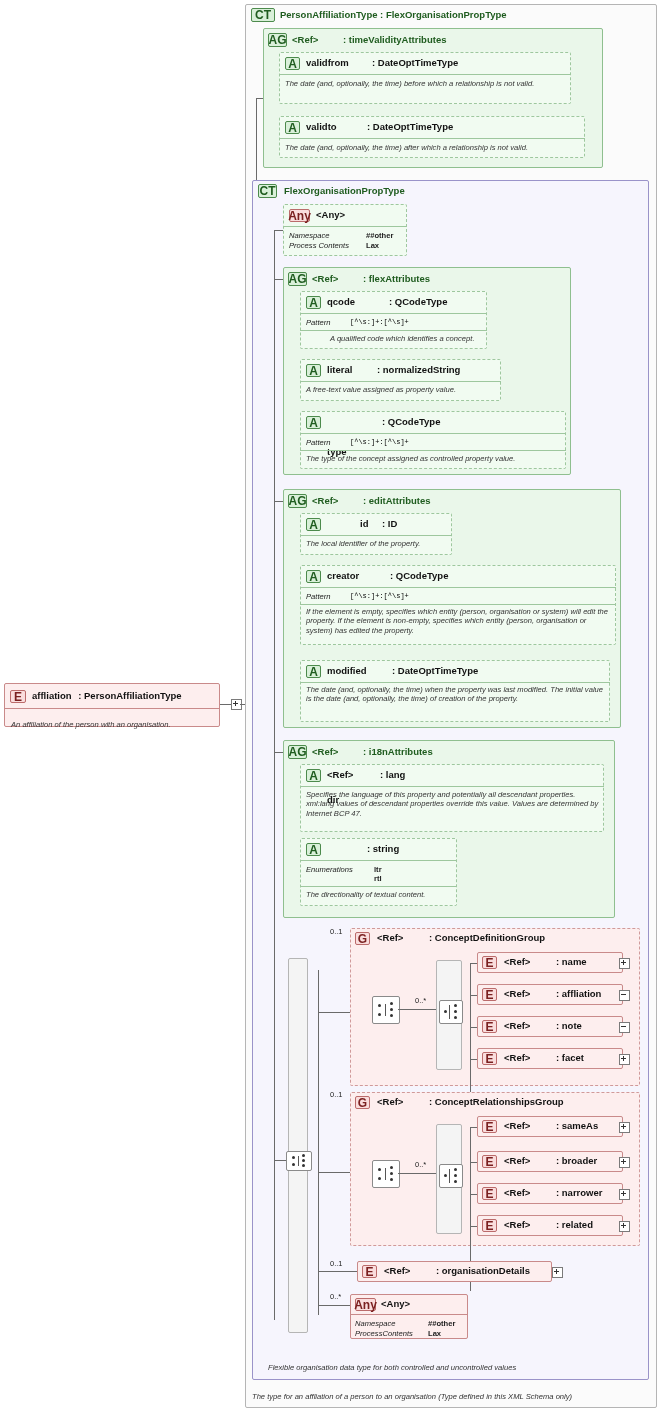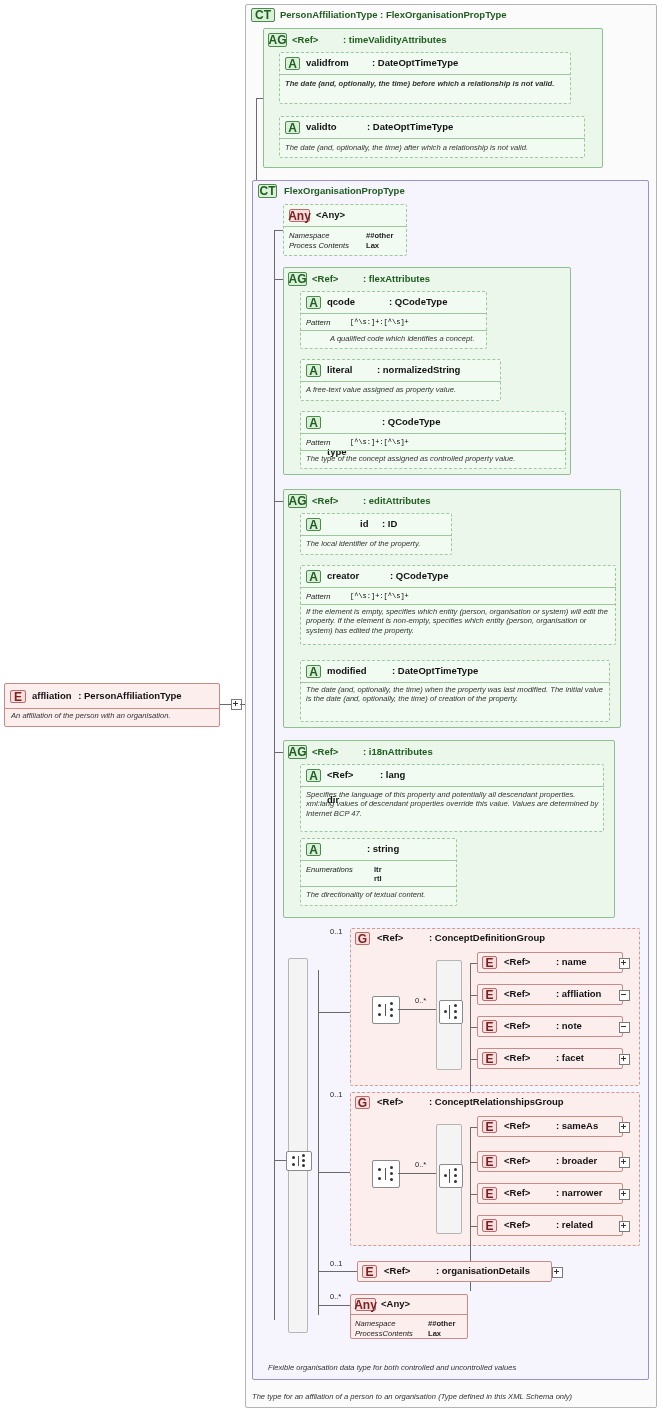--- a/index.html
+++ b/index.html
@@ -56,42 +56,42 @@
 </head>
 <body>
 
 <div class="box pinks" style="left:4px;top:683px;width:216px;height:44px;">
   <div class="tag tag-e" style="left:5px;top:6px;width:16px;height:13px;">E</div>
   <div class="ttl ttl-black" style="left:27px;top:6px;">
     <span>affliation</span>
     <span style="padding-left:4px">: PersonAffiliationType</span>
   </div>
   <div style="position:absolute;left:0;top:24px;width:100%;height:1px;background:#c98a8a;"></div>
-  <div class="doc" style="left:6px;top:27px;width:205px;">An affiliation of the person with an organisation.</div>
+  <div class="doc" style="left:6px;top:36px;width:205px;">An affiliation of the person with an organisation.</div>
 </div>
 <div class="exp plus" style="left:231px;top:699px;"></div>
 <div class="ln hl" style="left:220px;top:704px;width:11px;"></div>
 <div class="ln hl" style="left:240px;top:704px;width:16px;"></div>
 
 <div class="box white" style="left:245px;top:4px;width:412px;height:1404px;background:#fbfbfb;"></div>
 <div class="tag tag-ct" style="left:251px;top:8px;width:24px;height:14px;">CT</div>
 <div class="ttl ttl-green" style="left:280px;top:9px;">PersonAffiliationType : FlexOrganisationPropType</div>
 <div class="doc" style="left:252px;top:1392px;width:400px;">The type for an affliation of a person to an organisation (Type defined in this XML Schema only)</div>
 
 <div class="box green" style="left:263px;top:28px;width:340px;height:140px;"></div>
 <div class="tag tag-ag" style="left:268px;top:33px;width:19px;height:14px;">AG</div>
 <div class="ttl ttl-green" style="left:292px;top:34px;">&lt;Ref&gt;</div>
 <div class="ttl ttl-green" style="left:343px;top:34px;">: timeValidityAttributes</div>
 
 <div class="box greenlite" style="left:279px;top:52px;width:292px;height:52px;"></div>
 <div class="tag tag-a" style="left:285px;top:57px;width:15px;height:13px;">A</div>
 <div class="ttl ttl-black" style="left:306px;top:57px;">validfrom</div>
 <div class="ttl ttl-black" style="left:372px;top:57px;">: DateOptTimeType</div>
 <div style="position:absolute;left:279px;top:74px;width:292px;height:1px;background:#9ec79e;"></div>
-<div class="doc" style="left:285px;top:79px;width:280px;font-weight:bold;">The date (and, optionally, the time) before which a relationship is not valid.</div>
+<div class="doc" style="left:285px;top:79px;width:280px;">The date (and, optionally, the time) before which a relationship is not valid.</div>
 
 <div class="box greenlite" style="left:279px;top:116px;width:306px;height:42px;"></div>
 <div class="tag tag-a" style="left:285px;top:121px;width:15px;height:13px;">A</div>
 <div class="ttl ttl-black" style="left:306px;top:121px;">validto</div>
 <div class="ttl ttl-black" style="left:367px;top:121px;">: DateOptTimeType</div>
 <div style="position:absolute;left:279px;top:138px;width:306px;height:1px;background:#9ec79e;"></div>
 <div class="doc" style="left:285px;top:143px;width:295px;">The date (and, optionally, the time) after which a relationship is not valid.</div>
 
 <div class="ln vl" style="left:256px;top:98px;height:730px;"></div>
 <div class="ln hl" style="left:256px;top:98px;width:7px;"></div>

